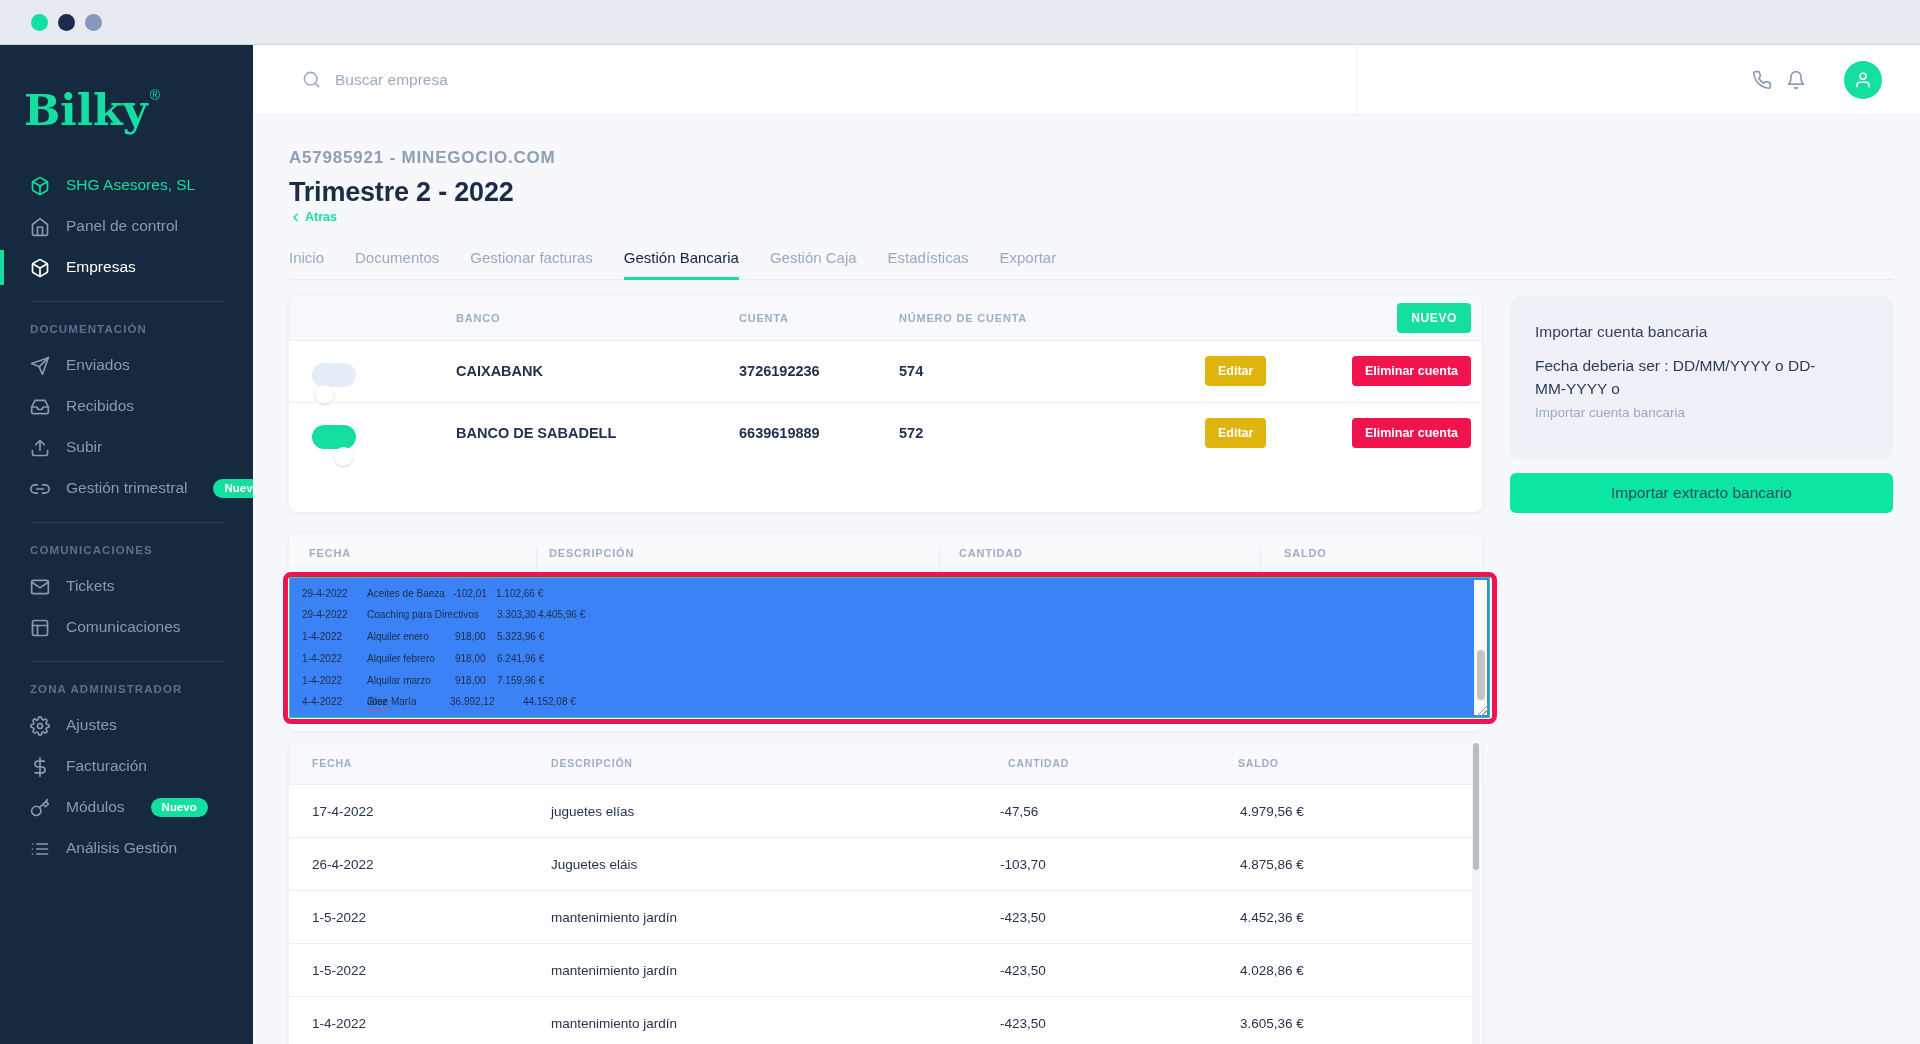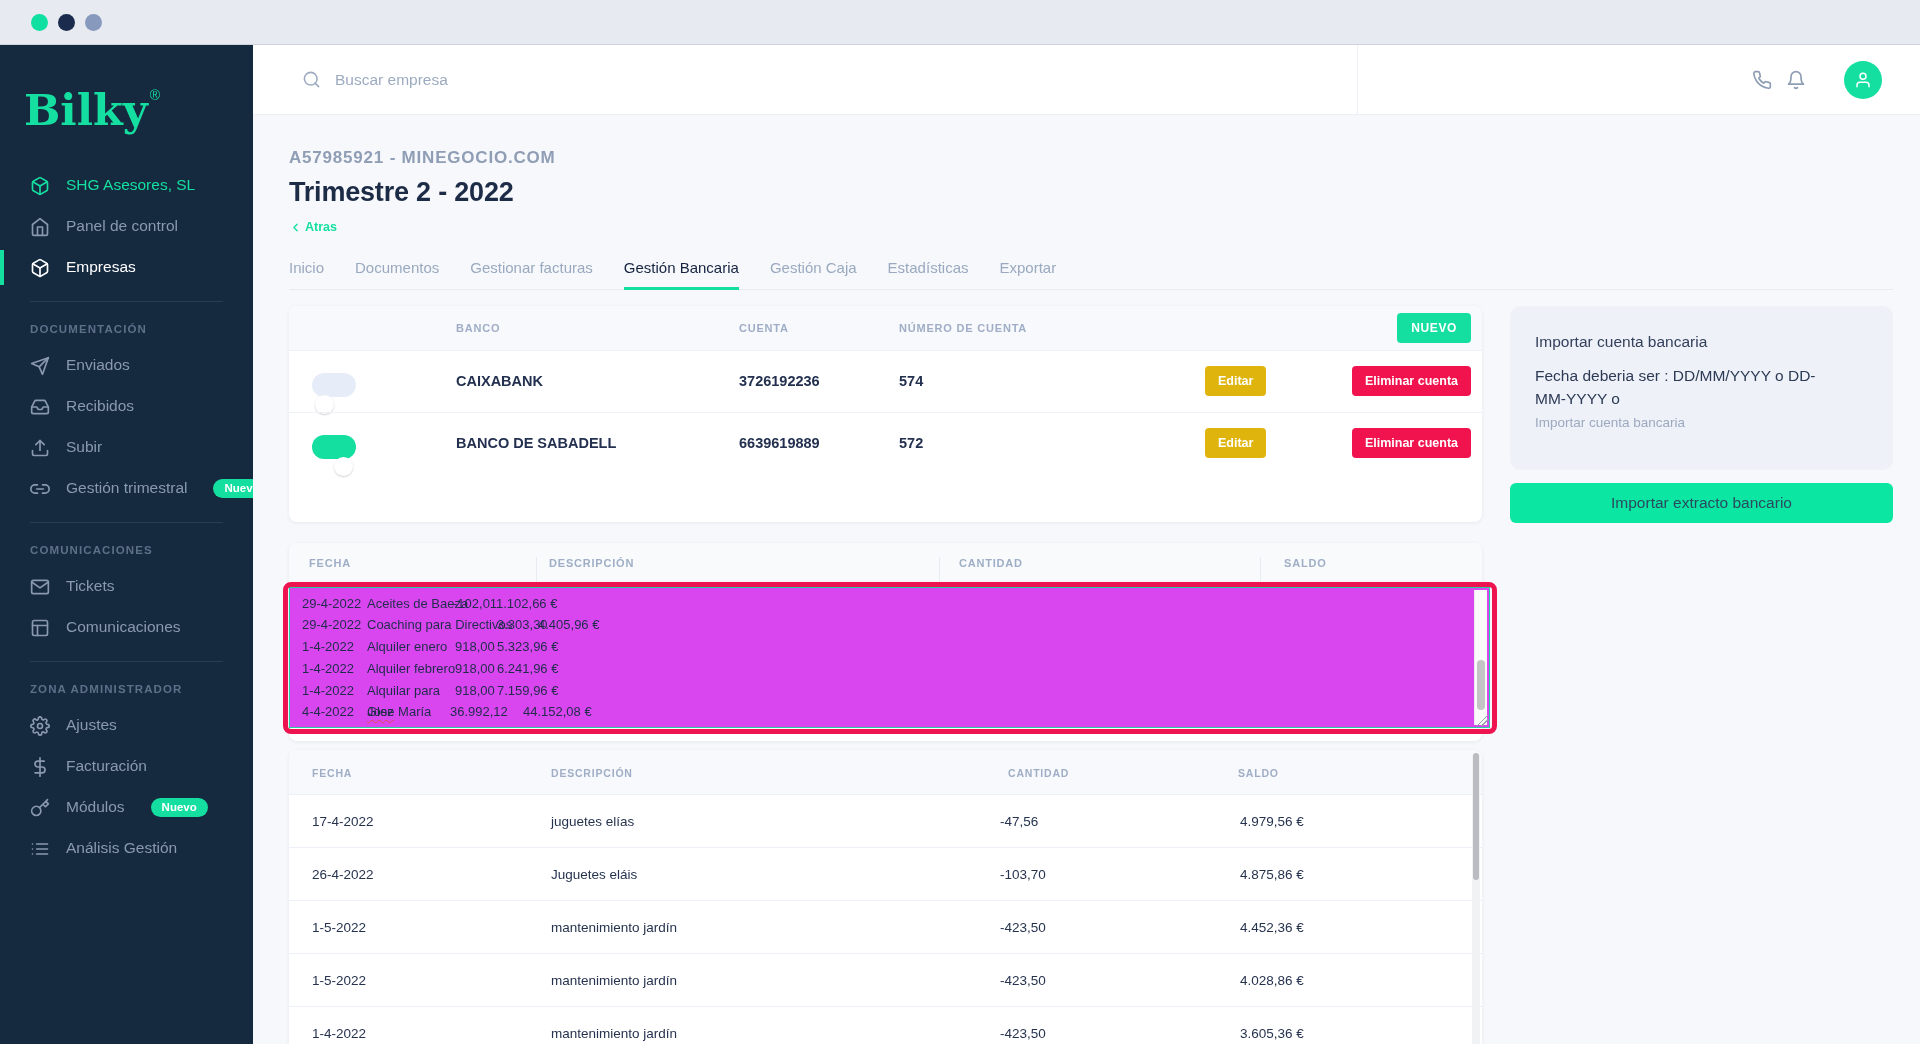--- a/index.html
+++ b/index.html
@@ -33,21 +33,21 @@
   .topbar{height:70px;background:#fff;border-bottom:1px solid #ECEFF4;display:flex;align-items:stretch}
   .search{flex:1;display:flex;align-items:center;padding-left:49px;gap:14px;color:#9DABC1}
   .search input{border:none;outline:none;background:transparent;font-size:15.5px;color:#44506B;width:500px;font-family:"Liberation Sans",sans-serif}
   .search input::placeholder{color:#9DABC1}
   .topbar-right{width:563px;border-left:1px solid #EDF0F5;display:flex;align-items:center;justify-content:flex-end;padding-right:38px;gap:14px;color:#8E9DB4}
   .icon-btn{cursor:pointer;color:#8E9DB4}
   .avatar{width:38px;height:38px;border-radius:50%;background:var(--accent);display:flex;align-items:center;justify-content:center;color:#fff;margin-left:24px;cursor:pointer}
   .content{flex:1;padding:33px 27px 0 36px;overflow:hidden}
   .breadcrumb{font-size:17px;font-weight:700;letter-spacing:.8px;color:#8F9DB5}
   .page-title{font-size:27px;font-weight:700;color:#1C2B46;margin-top:9px;letter-spacing:-.2px}
-  .back{display:inline-flex;align-items:center;gap:3px;color:var(--accent);font-size:12.5px;font-weight:700;margin-top:12px;cursor:pointer}
+  .back{display:inline-flex;align-items:center;gap:3px;color:var(--accent);font-size:12.5px;font-weight:700;margin-top:2px;cursor:pointer}
   
   .tabs{display:flex;gap:31px;margin-top:21px;border-bottom:1px solid #E7ECF3}
   .tab{font-size:15px;color:#9AA9BF;padding-bottom:13px;position:relative;cursor:pointer;white-space:nowrap}
   .tab.active{color:#15233F;font-weight:400}
   .tab.active::after{content:"";position:absolute;left:0;right:0;bottom:-1px;height:2.5px;background:var(--accent)}
   .body-row{display:flex;gap:28px;margin-top:16px;align-items:flex-start}
   .left-col{width:1193px;flex-shrink:0}
   .right-col{width:383px}
   .card{background:#fff;border-radius:8px;box-shadow:0 1px 4px rgba(31,45,74,.07)}
   
@@ -67,21 +67,21 @@
   .btn-edit{position:absolute;left:916px;top:15px;background:var(--warning);color:#fff;border:none;border-radius:4px;font-size:12.5px;font-weight:700;padding:8px 13px;cursor:pointer;font-family:"Liberation Sans",sans-serif}
   .btn-delete{position:absolute;right:11px;top:15px;background:var(--danger);color:#fff;border:none;border-radius:4px;font-size:12.5px;font-weight:700;padding:8px 13px;cursor:pointer;font-family:"Liberation Sans",sans-serif}
   
   .paste-card{margin-top:21px;height:198px;border-radius:8px;position:relative;overflow:visible}
   .paste-head{height:40px;background:#F8FAFC;border-radius:8px 8px 0 0;position:relative;font-size:11px;font-weight:700;letter-spacing:.8px;color:var(--colhead)}
   .paste-head span{position:absolute;top:14px}
   .ph-fecha{left:20px}.ph-desc{left:260px}.ph-cant{left:670px}.ph-saldo{left:995px}
   .vdiv{position:absolute;top:0;bottom:0;width:1px;background:#E8EDF4}
   .paste-zone{position:relative;height:151px}
   .annotation{position:absolute;top:-1px;bottom:0;left:-6px;right:-15px;border:5px solid var(--annotation);border-radius:8px;z-index:5;pointer-events:none}
-  .fake-ta{position:absolute;top:4px;bottom:6px;left:0;right:-8px;background:#d946ef;border:1.6px solid #25CFA4;z-index:1;padding:5px 0 0 12px;font-size:13px;color:#1F2D4B;cursor:text;overflow:hidden}
+  .fake-ta{position:absolute;top:4px;bottom:6px;left:0;right:-8px;background:#3b82f6;border:1.6px solid #25CFA4;z-index:1;padding:5px 0 0 12px;font-size:10px;color:#1F2D4B;cursor:text;overflow:hidden}
   .pl{position:relative;height:21.8px;line-height:21.8px;white-space:nowrap}
   .pl span{position:absolute;top:0}
   .pl .f{left:0}.pl .d{left:65px}
   .misspell{text-decoration:underline;text-decoration-style:wavy;text-decoration-color:#E5484D;text-decoration-thickness:1px;text-underline-offset:3px}
   .ta-scroll{position:absolute;top:2px;bottom:2px;right:2px;width:13px;background:#FAFAFA;border-left:1px solid #ECECEC;z-index:2}
   .ta-thumb{position:absolute;top:52%;height:37%;left:2px;right:2px;background:#C4C4C6;border-radius:6px;cursor:pointer}
   .grip{position:absolute;right:1px;bottom:1px;width:13px;height:13px;z-index:3;cursor:nwse-resize;
     background-image:linear-gradient(135deg,transparent 55%,#9AA2AD 55%,#9AA2AD 61%,transparent 61%,transparent 71%,#9AA2AD 71%,#9AA2AD 77%,transparent 77%)}
   
   .tx-card{margin-top:9px;height:309px;border-radius:8px 8px 0 0;position:relative}
@@ -378,21 +378,21 @@
                   <span style="left:195px">5.323,96 €</span>
                 </div>
                 <div class="pl">
                   <span class="f">1-4-2022</span>
                   <span class="d">Alquiler febrero</span>
                   <span style="left:153px">918,00</span>
                   <span style="left:195px">6.241,96 €</span>
                 </div>
                 <div class="pl">
                   <span class="f">1-4-2022</span>
-                  <span class="d">Alquilar para</span>
+                  <span class="d">Alquilar marzo</span>
                   <span style="left:153px">918,00</span>
                   <span style="left:195px">7.159,96 €</span>
                 </div>
                 <div class="pl">
                   <span class="f">4-4-2022</span>
                   <span class="d">
                       <span>Jose María </span>
                       <span class="misspell">Glez</span>
                     </span>
                   <span style="left:148px">36.992,12</span>

